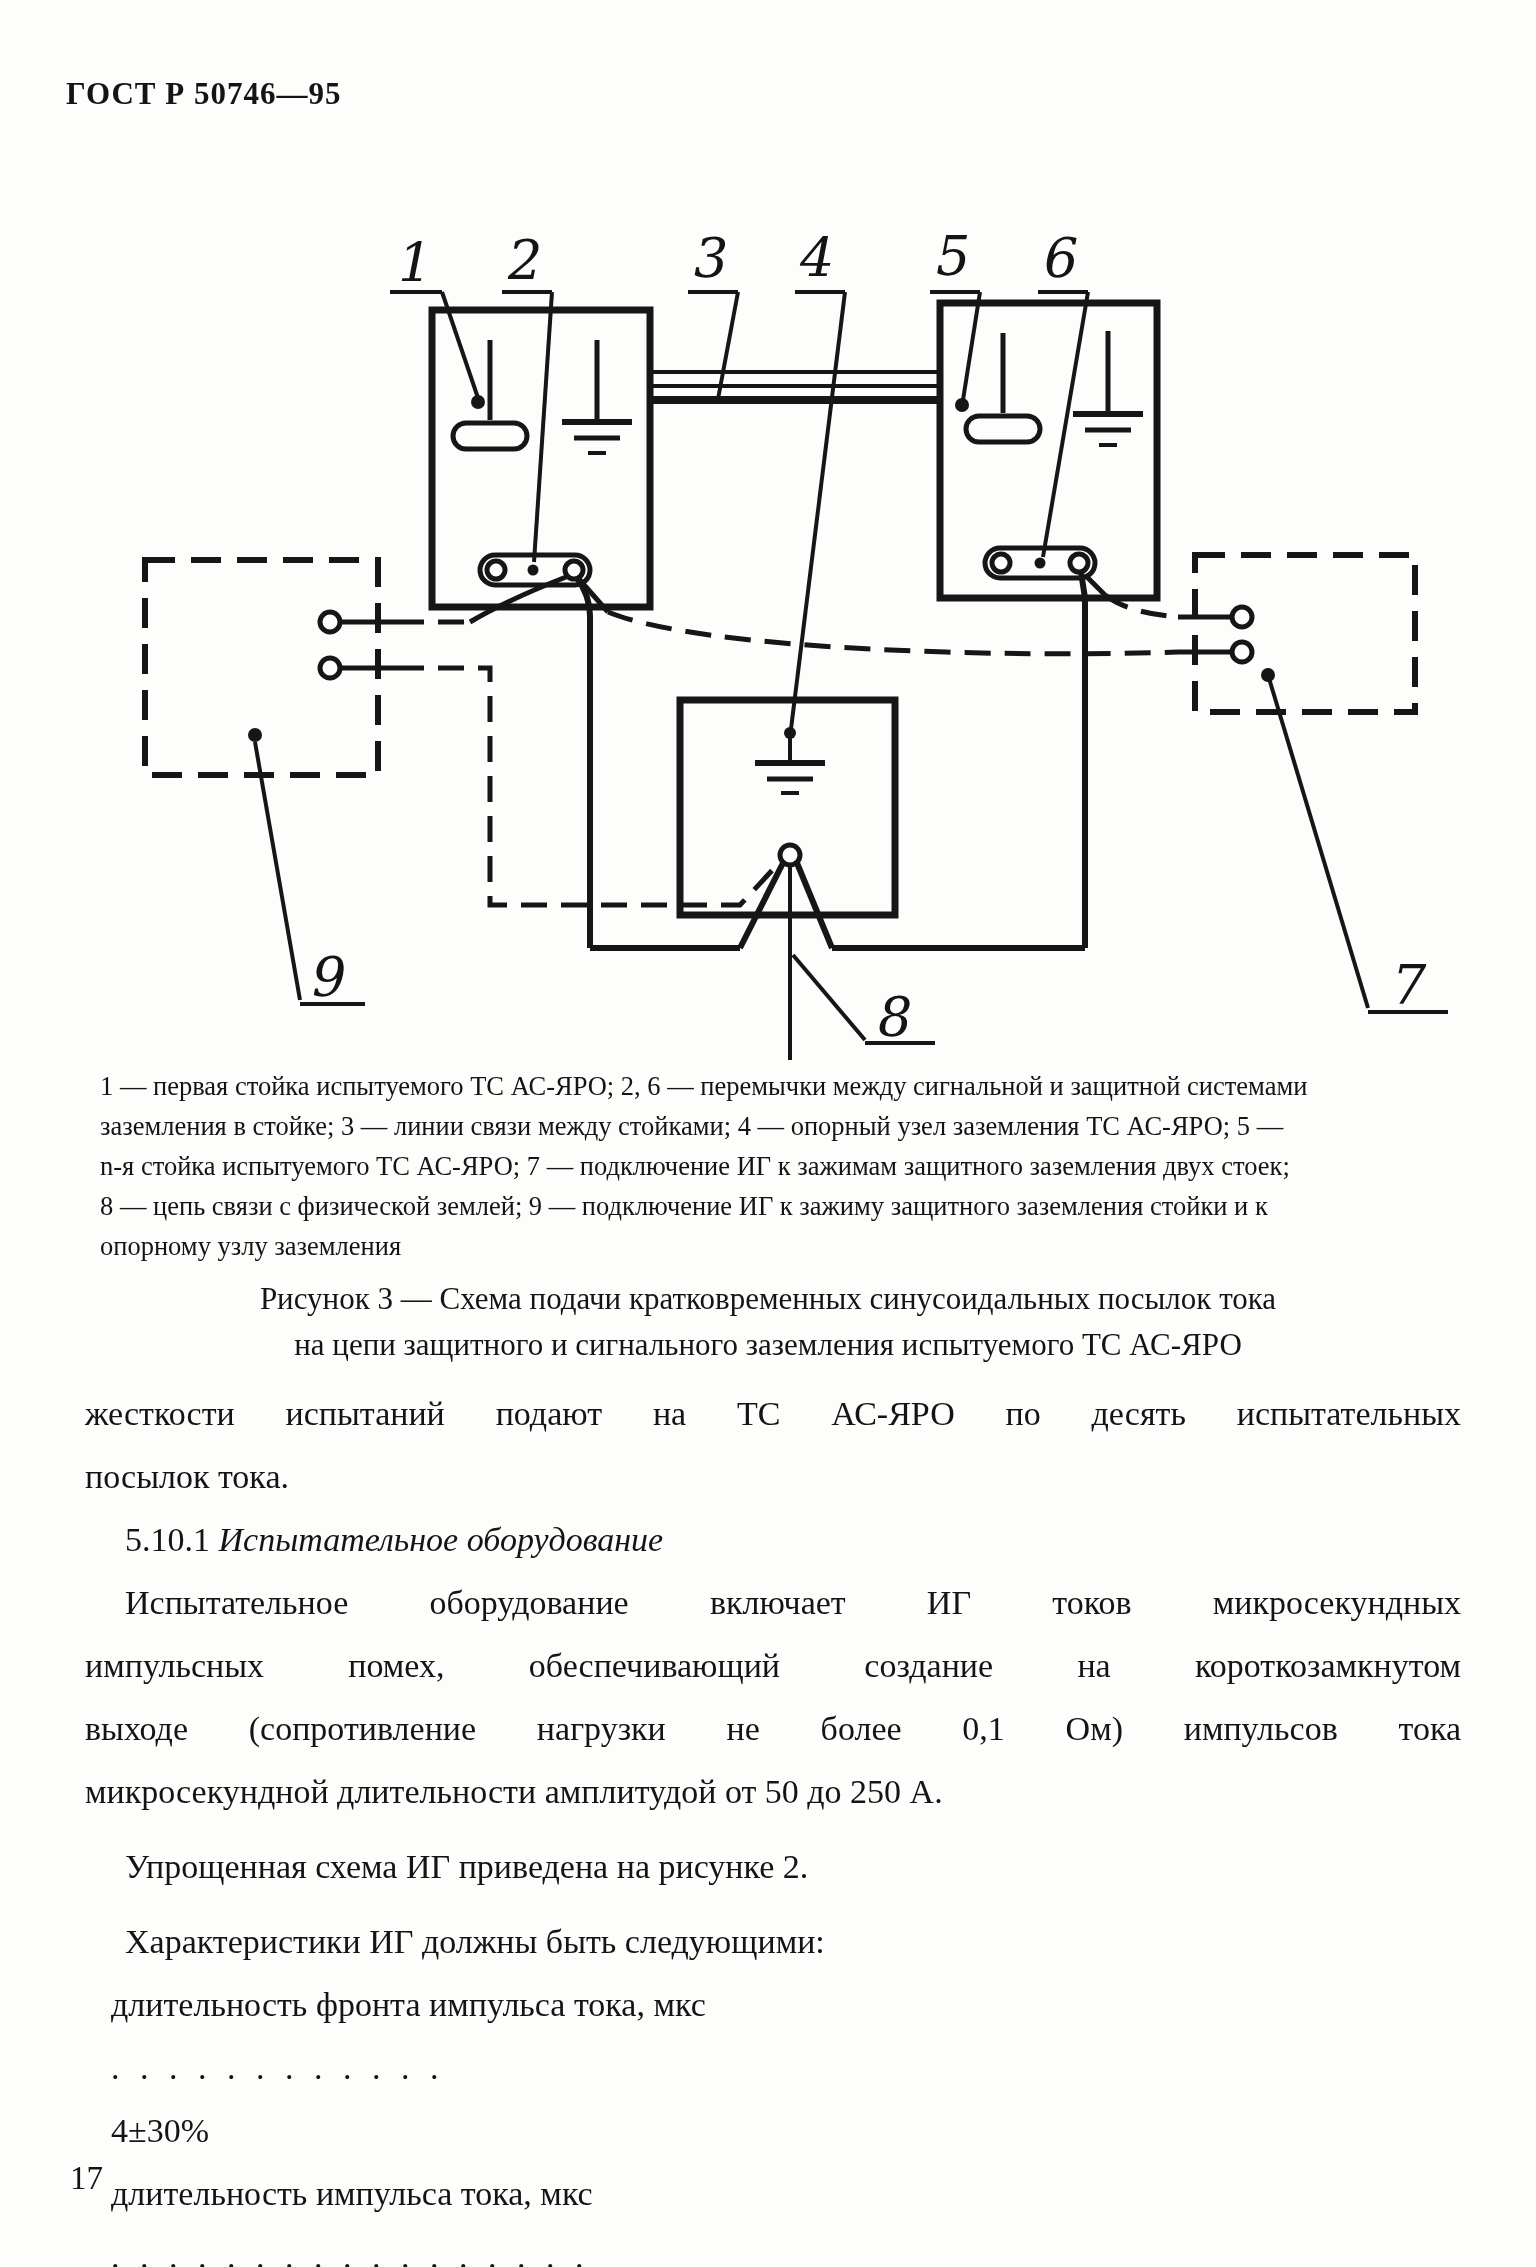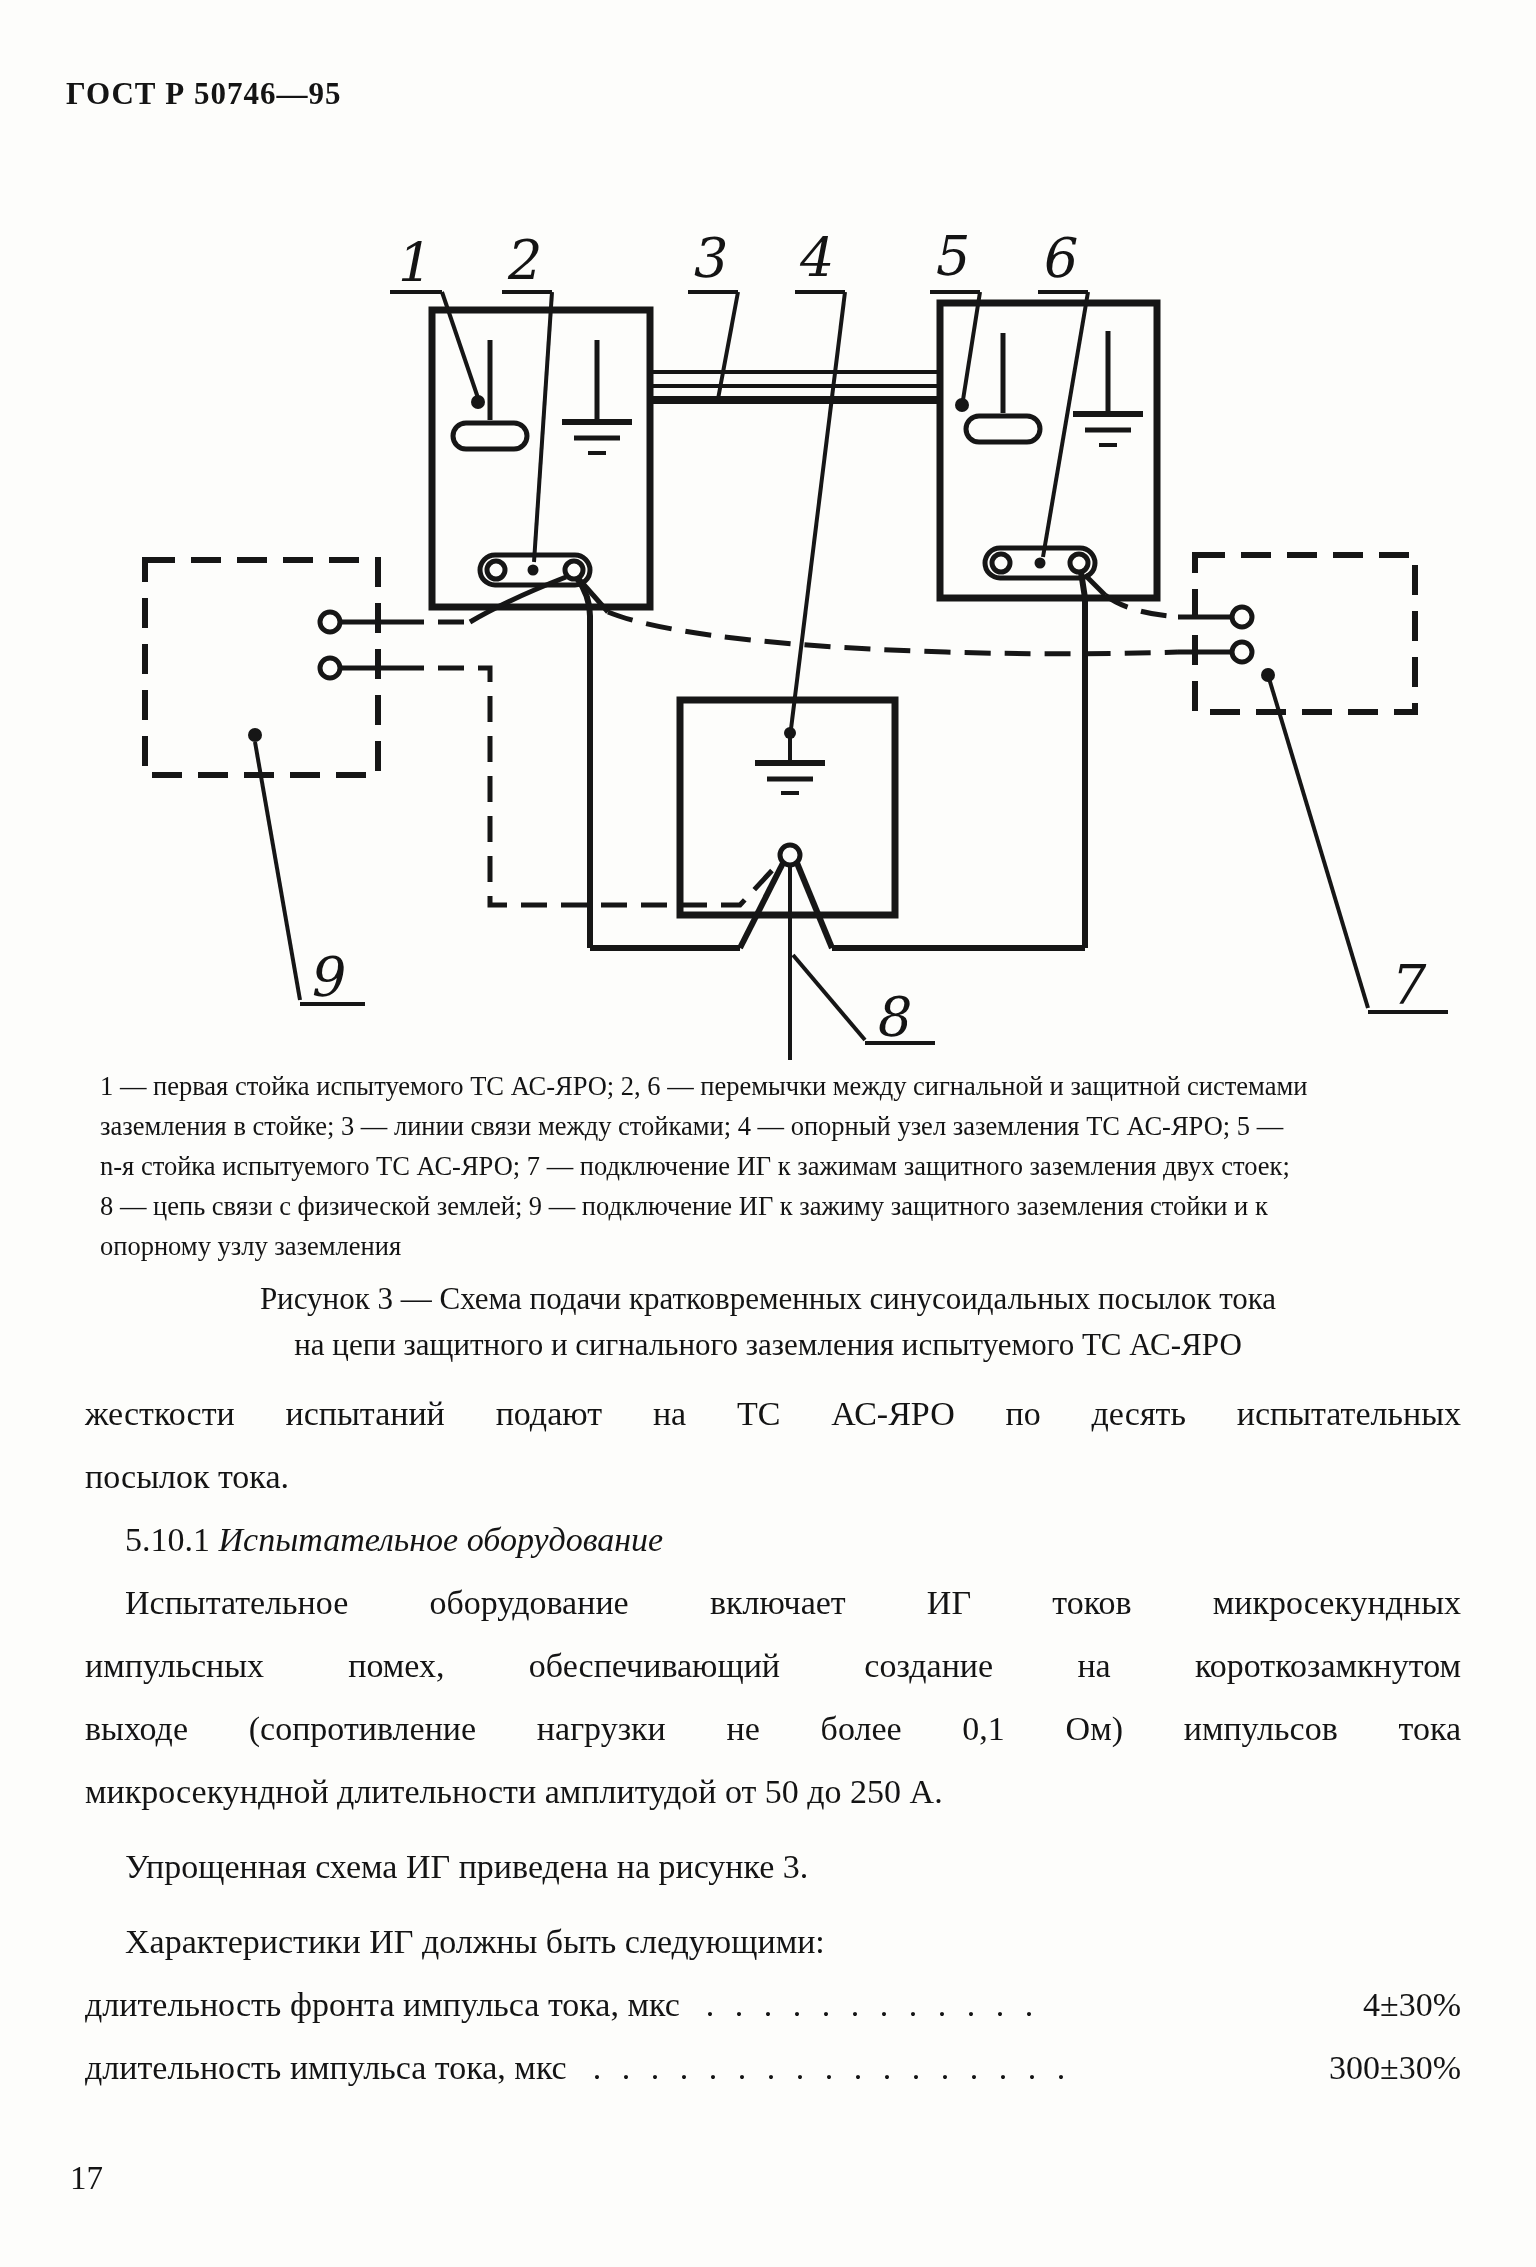--- a/index.html
+++ b/index.html
@@ -14,21 +14,21 @@
   .legend{position:absolute;left:100px;top:1066px;width:1336px;font-size:26.5px;line-height:40px;text-align:left;}
   .legend .ln{white-space:nowrap;}
   .caption{position:absolute;left:78px;top:1276px;width:1380px;font-size:31px;line-height:46px;text-align:center;}
   .body-col{position:absolute;left:85px;top:1382px;width:1376px;font-size:34px;line-height:63px;}
   .bline{white-space:nowrap;}
   .stretch{text-align:justify;text-align-last:justify;white-space:normal;}
   .ind{text-indent:40px;}
   .bold{font-weight:bold;}
   .it{font-style:italic;}
   .gap-sm{height:12px;}
-  .spec{display:flex;align-items:baseline;}
+  .spec{display:flex;align-items:baseline;flex-direction:column;}
   .spec .lbl{white-space:nowrap;}
   .spec .dots{flex:1;overflow:hidden;white-space:nowrap;margin:0 18px 0 26px;letter-spacing:6px;}
   .spec .val{white-space:nowrap;}
   .pageno{position:absolute;left:70px;top:2160px;font-size:33px;}
   svg text.numlbl{font-family:"DejaVu Serif","Liberation Serif",serif;font-style:italic;font-size:54px;fill:#141414;}
 </style>
 </head>
 <body>
 
 <div class="page">
@@ -199,21 +199,21 @@
     </div>
 
     <div>
       <div class="bline stretch ind">Испытательное оборудование включает ИГ токов микросекундных</div>
       <div class="bline stretch">импульсных помех, обеспечивающий создание на короткозамкнутом</div>
       <div class="bline stretch">выходе (сопротивление нагрузки не более 0,1 Ом) импульсов тока</div>
       <div class="bline">микросекундной длительности амплитудой от 50 до 250 А.</div>
     </div>
 
     <div class="gap-sm"></div>
-    <div class="bline ind">Упрощенная схема ИГ приведена на рисунке 3.</div>
+    <div class="bline ind">Упрощенная схема ИГ приведена на рисунке 2.</div>
     <div class="gap-sm"></div>
     <div class="bline ind">Характеристики ИГ должны быть следующими:</div>
 
     <div class="spec">
       <span class="lbl">длительность фронта импульса тока, мкс</span>
       <span class="dots">. . . . . . . . . . . .</span>
       <span class="val">4±30%</span>
     </div>
     <div class="spec">
       <span class="lbl">длительность импульса тока, мкс</span>

